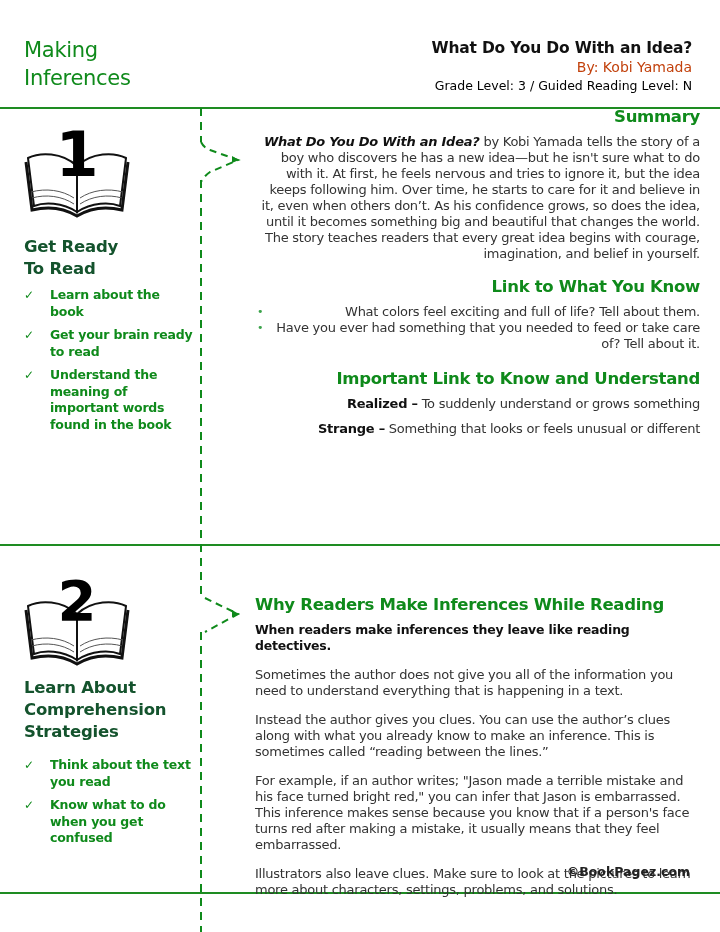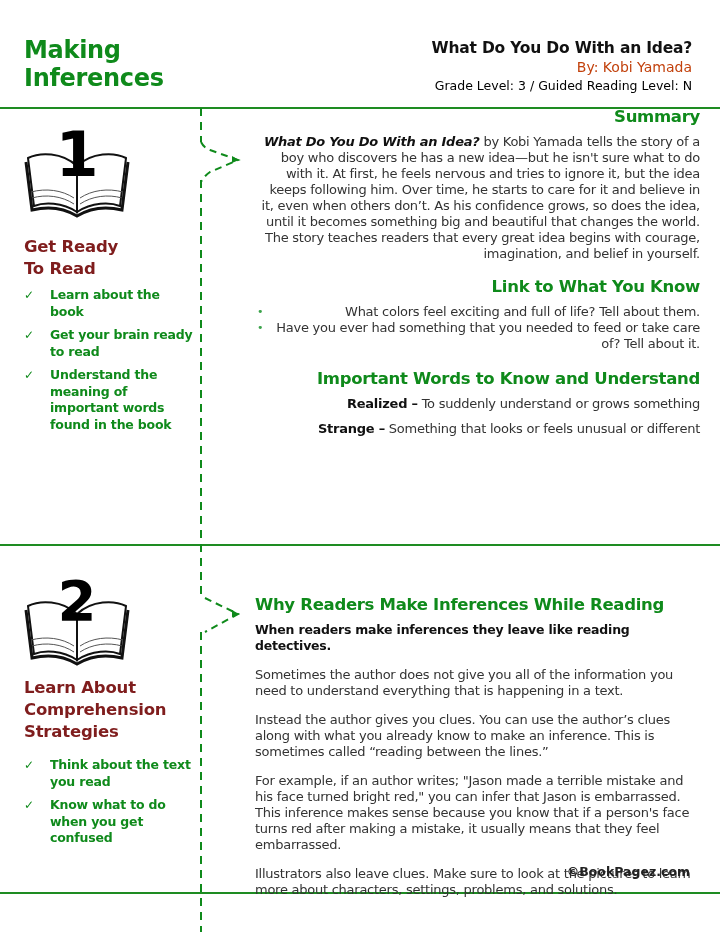--- a/index.html
+++ b/index.html
@@ -2,42 +2,42 @@
 <html><head>
   <meta charset="utf-8">
   <style>
     * { margin: 0; padding: 0; box-sizing: border-box; }
     html, body { width: 720px; height: 932px; background: #ffffff; overflow: hidden; }
     body { position: relative; font-family: "DejaVu Sans", "Liberation Sans", sans-serif; color: #222222; }
 
     
     .hdr-left {
       position: absolute; left: 24px; top: 36px;
-      font-size: 24px; font-weight: bold; line-height: 28px; color: #0f8a1b;
+      font-size: 21px; font-weight: normal; line-height: 28px; color: #0f8a1b;
       letter-spacing: -0.3px;
     }
     .hdr-right { position: absolute; right: 28px; top: 39px; text-align: right; }
     .book-title { font-size: 15.5px; font-weight: bold; color: #111; line-height: 19px; letter-spacing: -0.2px; }
     .book-author { font-size: 14px; color: #c2410c; line-height: 19px; }
     .book-level { font-size: 12.5px; color: #000000; line-height: 17px; text-align: right; }
 
     .hline { position: absolute; left: 0; width: 720px; height: 2px; background: #1e8c22; }
 
     .vdash {
       position: absolute; left: 200px; width: 2px;
       background: repeating-linear-gradient(to bottom, #0f8a1b 0 8px, transparent 8px 14px);
     }
 
     .arrow { position: absolute; left: 196px; }
 
     
     .step-icon { position: absolute; left: 22px; width: 110px; height: 110px; }
     .step-title {
       position: absolute; left: 24px; font-size: 16.5px; font-weight: bold;
-      line-height: 22px; color: #7f1d1d; letter-spacing: -0.2px;
+      line-height: 22px; color: #14532d; letter-spacing: -0.2px;
     }
     .checklist { position: absolute; left: 24px; width: 170px; list-style: none; }
     .checklist li { position: relative; padding-left: 26px; font-size: 12.5px; font-weight: bold;
       line-height: 16.5px; color: #0f8a1b; margin-bottom: 7px; letter-spacing: -0.2px; }
     .checklist li .chk { position: absolute; left: 0; top: 0; font-weight: normal; color: #0f8a1b; font-size: 12px; }
 
     
     .rcol { position: absolute; left: 255px; width: 445px; }
     .sec-h { font-size: 16.5px; font-weight: bold; color: #0f8a1b; line-height: 22px; letter-spacing: -0.3px; }
     .body-txt { font-size: 13px; line-height: 16px; color: #333; letter-spacing: -0.25px; }
@@ -112,21 +112,21 @@
 <div class="rcol" style="top:106px;text-align:right;">
   <div class="sec-h">Summary</div>
   <p class="body-txt" style="margin-top:6px;"><b><i>What Do You Do With an Idea?</i></b><span> by Kobi Yamada tells the story of a boy who discovers he has a new idea—but he isn't sure what to do with it. At first, he feels nervous and tries to ignore it, but the idea keeps following him.  Over time, he starts to care for it and believe in it, even when others don’t.  As his confidence grows, so does the idea, until it becomes something big and beautiful that changes the world.  The story teaches readers that every great idea begins with courage, imagination, and belief in yourself.</span></p>
 
   <div class="sec-h" style="margin-top:14px;">Link to What You Know</div>
   <ul class="bullets">
     <li><span class="dot">•</span><span>What colors feel exciting and full of life?  Tell about them.</span></li>
     <li><span class="dot">•</span><span>Have you ever had something that you needed to feed or take care of?  Tell about it.</span></li>
   </ul>
 
-  <div class="sec-h" style="margin-top:16px;">Important Words to Know and Understand</div>
+  <div class="sec-h" style="margin-top:16px;">Important Link to Know and Understand</div>
   <div class="words" style="margin-top:6px;">
     <p><b>Realized –</b><span> To suddenly understand or grows something</span></p>
     <p><b>Strange –</b><span> Something that looks or feels unusual or different</span></p>
   </div>
 </div>
 
 <svg class="step-icon" style="top:562px;" viewBox="0 0 110 110">
   <g fill="#fff" stroke="#111" stroke-width="2">
     <path d="M55 98 C40 88 22 88 12 92 L6 44 C18 38 40 38 55 52 Z"></path>
     <path d="M55 98 C70 88 88 88 98 92 L104 44 C92 38 70 38 55 52 Z"></path>

